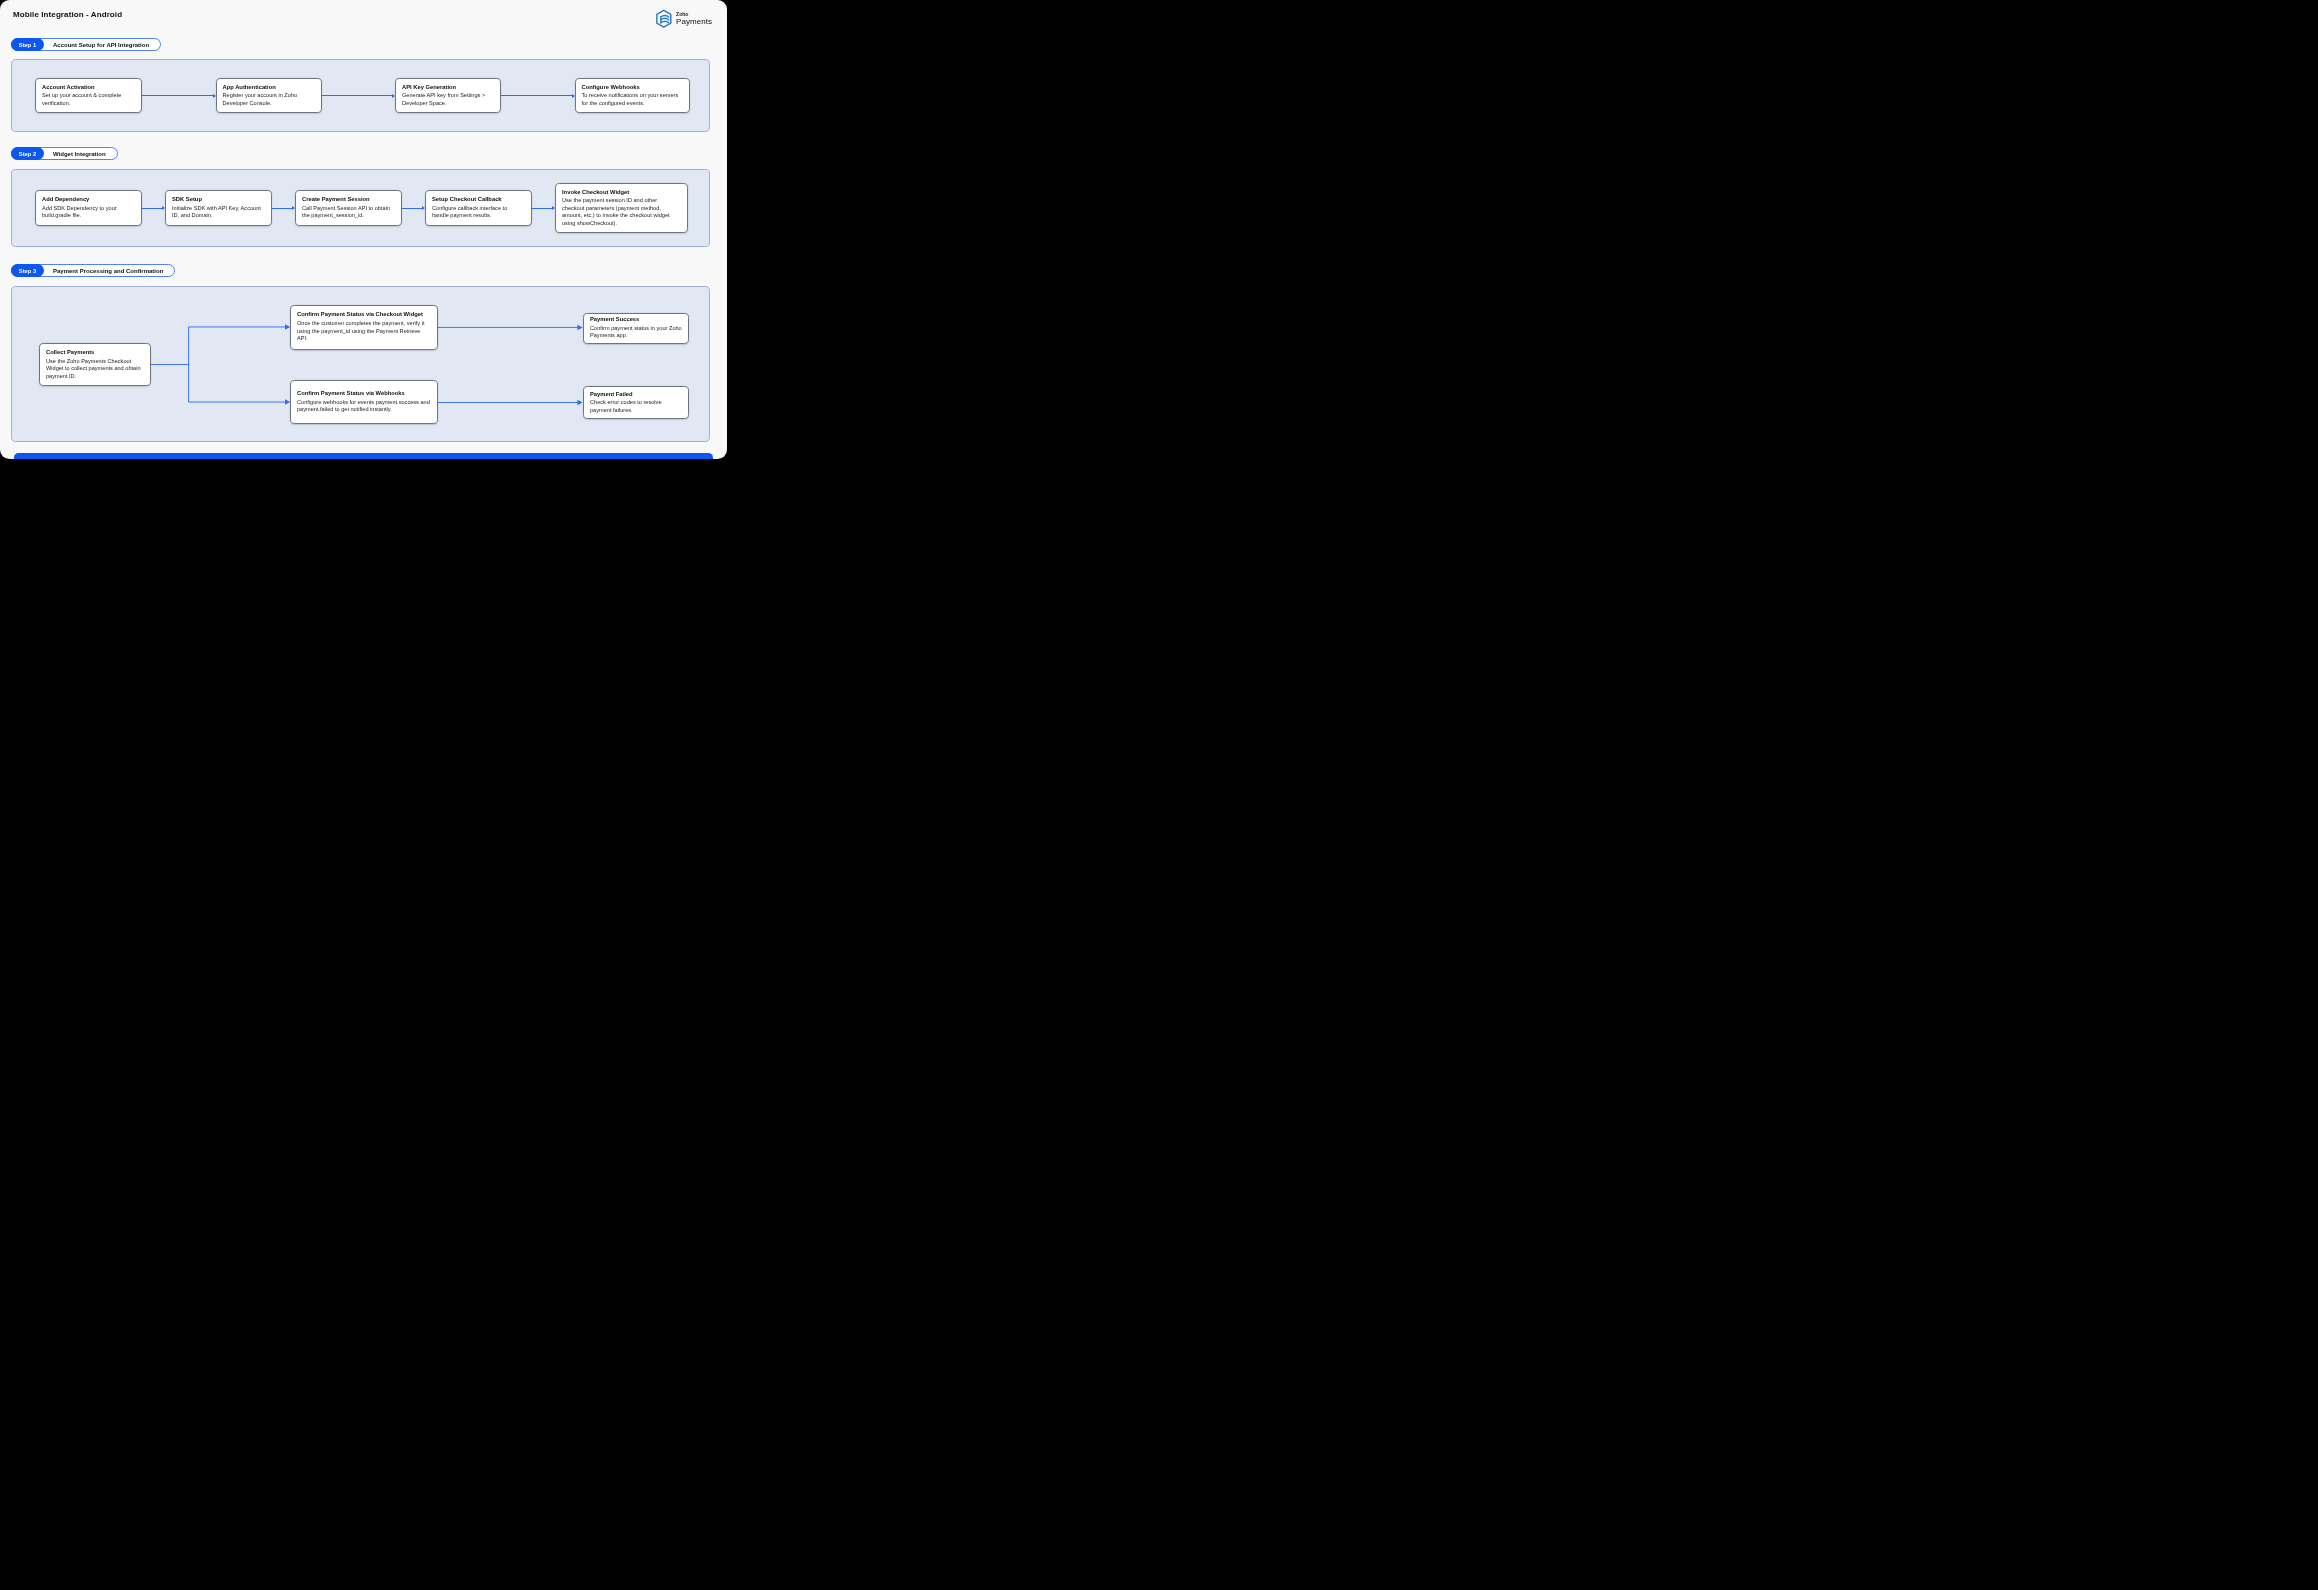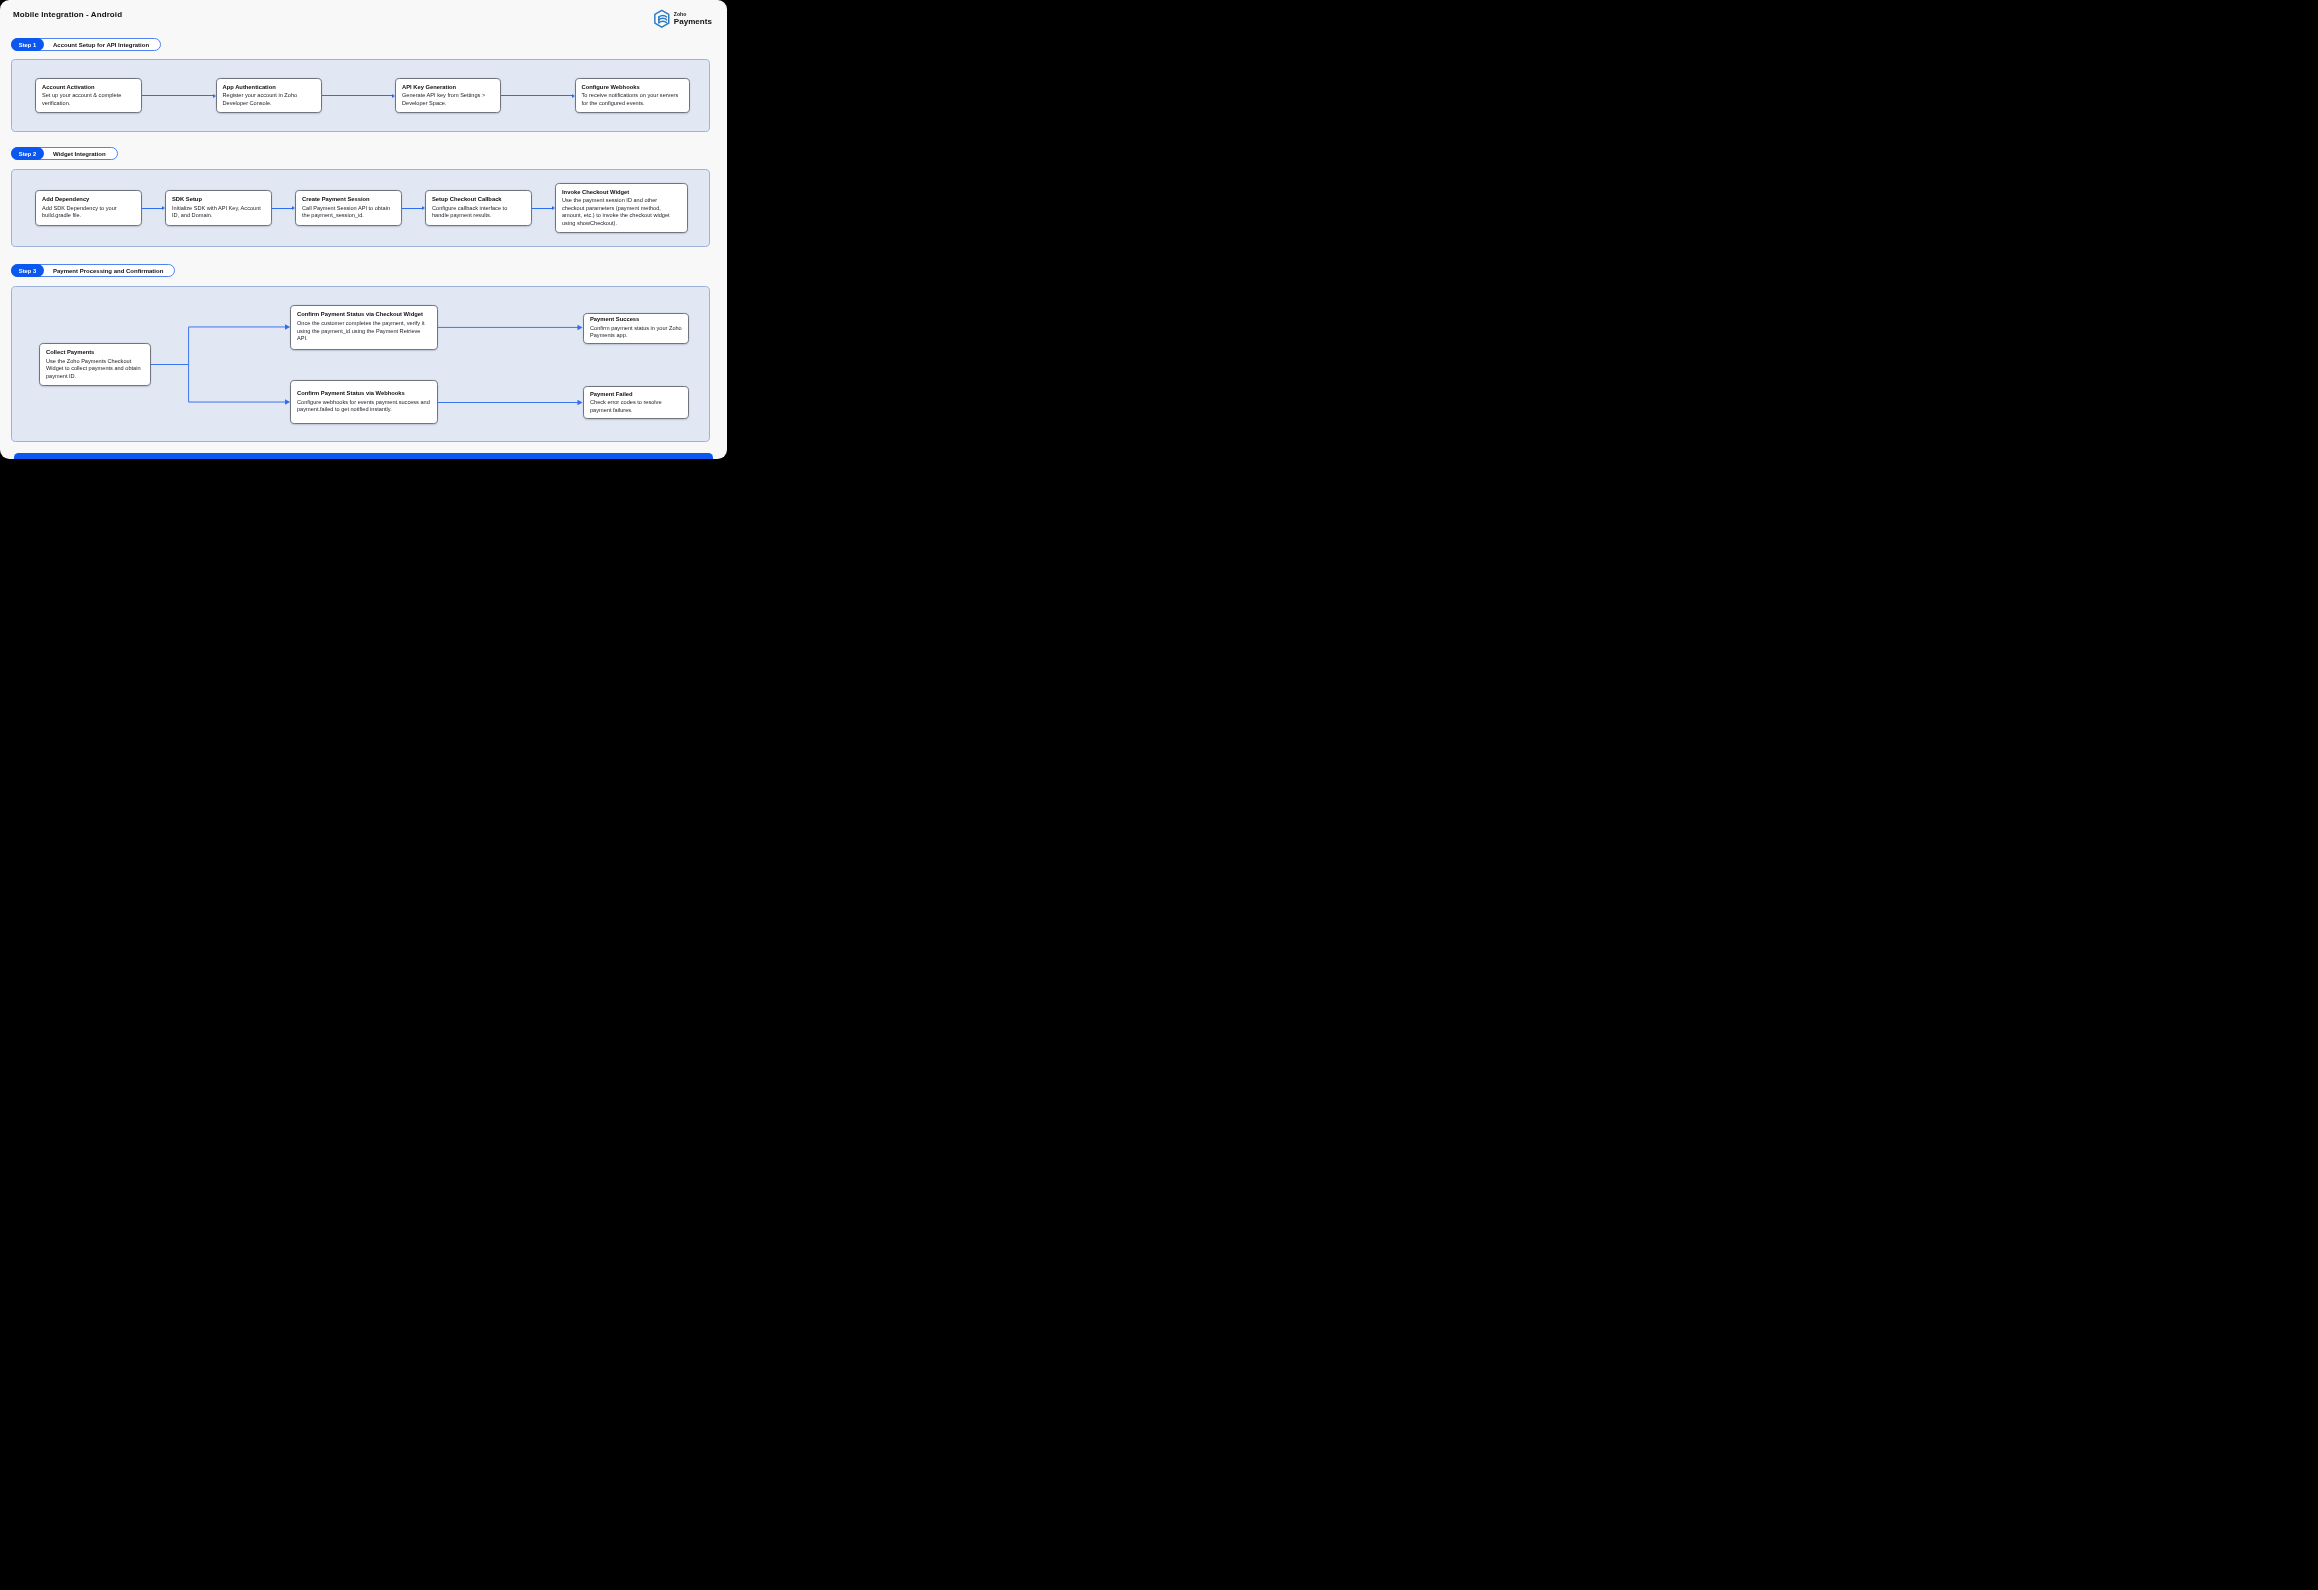--- a/index.html
+++ b/index.html
@@ -15,21 +15,21 @@
   html,body{background:#000;}
   body{font-family:"Liberation Sans", sans-serif;color:var(--ink);}
   .page{position:relative;width:727px;height:459px;background:var(--page-bg);border-radius:9.3px;overflow:hidden;}
 
   
   .page-title{position:absolute;left:13px;top:10.2px;font-size:8px;font-weight:700;letter-spacing:0.1px;color:#101114;}
   .logo{position:absolute;right:15px;top:9.3px;display:flex;align-items:center;gap:3.7px;}
   .logo svg{display:block;}
   .logo-text{display:flex;flex-direction:column;line-height:1;}
   .logo-brand{font-size:5.1px;font-weight:700;color:#101114;margin-bottom:0.9px;}
-  .logo-product{font-size:8px;font-weight:700;color:#101114;letter-spacing:0.05px;}
+  .logo-product{font-size:8px;font-weight:400;color:#101114;letter-spacing:0.05px;}
 
   
   .step-row{position:absolute;left:11px;height:13.4px;}
   .step-row .pill{display:inline-flex;align-items:center;height:13.4px;background:#fff;border:0.5px solid #4f82f3;border-radius:7.4px;padding:0 11px 0 41px;}
   .step-row .pill-label{font-size:6px;font-weight:700;color:#101114;white-space:nowrap;}
   .step-row .badge{position:absolute;left:0;top:0;width:33px;height:13.4px;background:var(--accent);border-radius:7.4px;color:#fff;font-size:5.8px;font-weight:700;display:flex;align-items:center;justify-content:center;}
   .step-row.s1{top:38px;}
   .step-row.s2{top:147px;}
   .step-row.s3{top:264px;}
 

